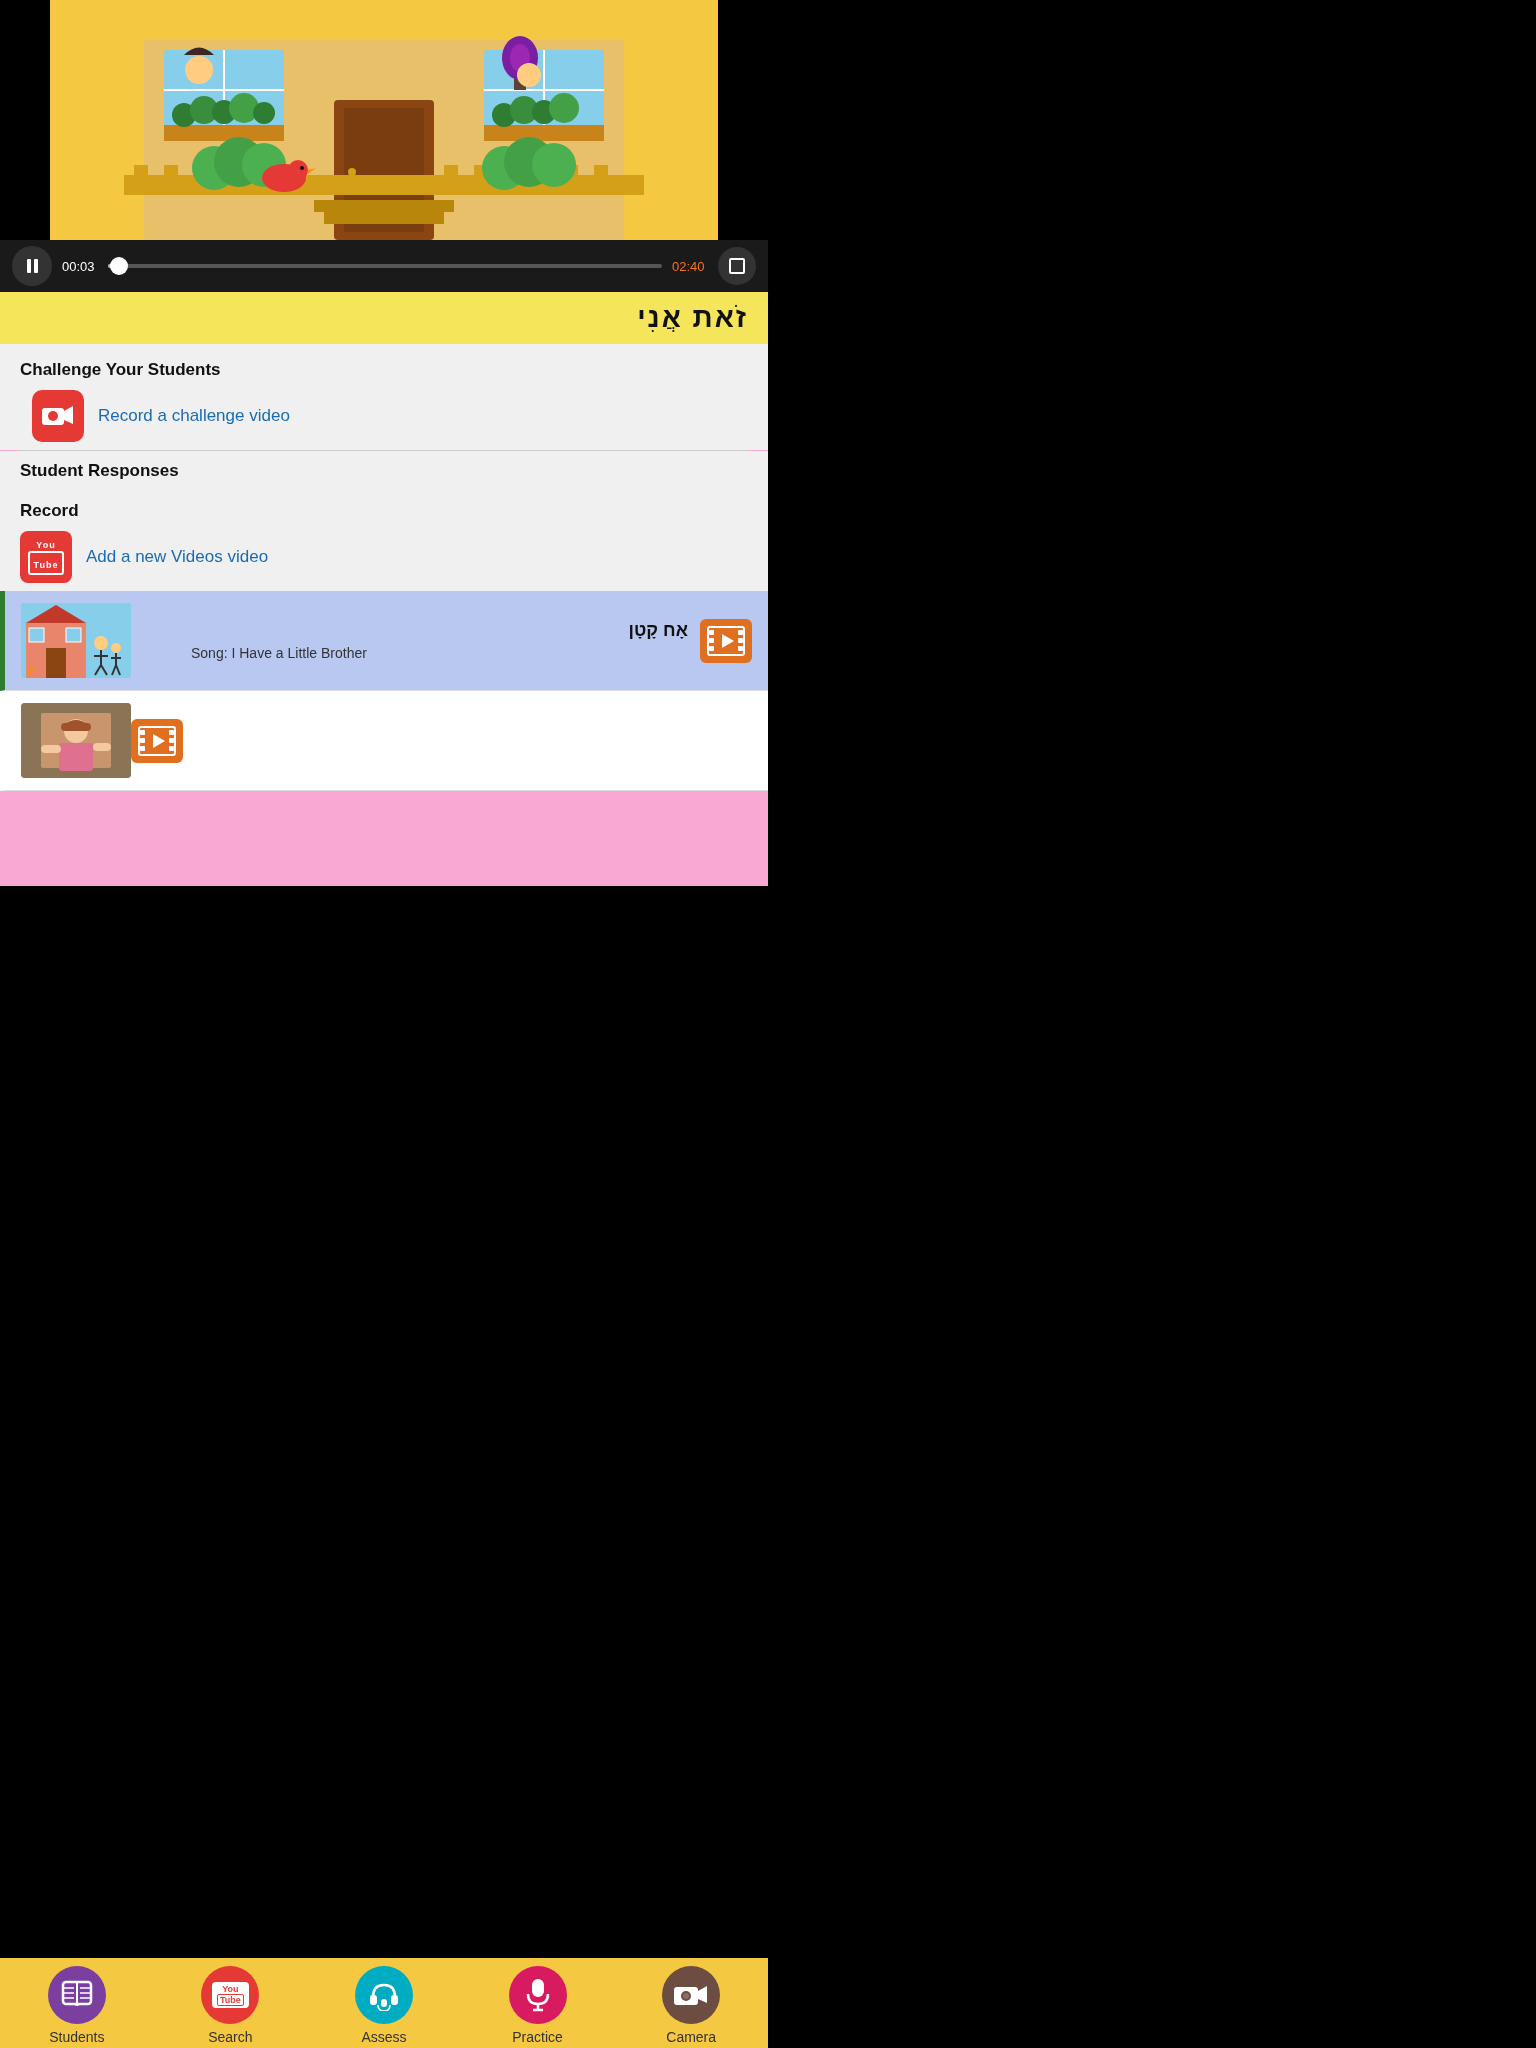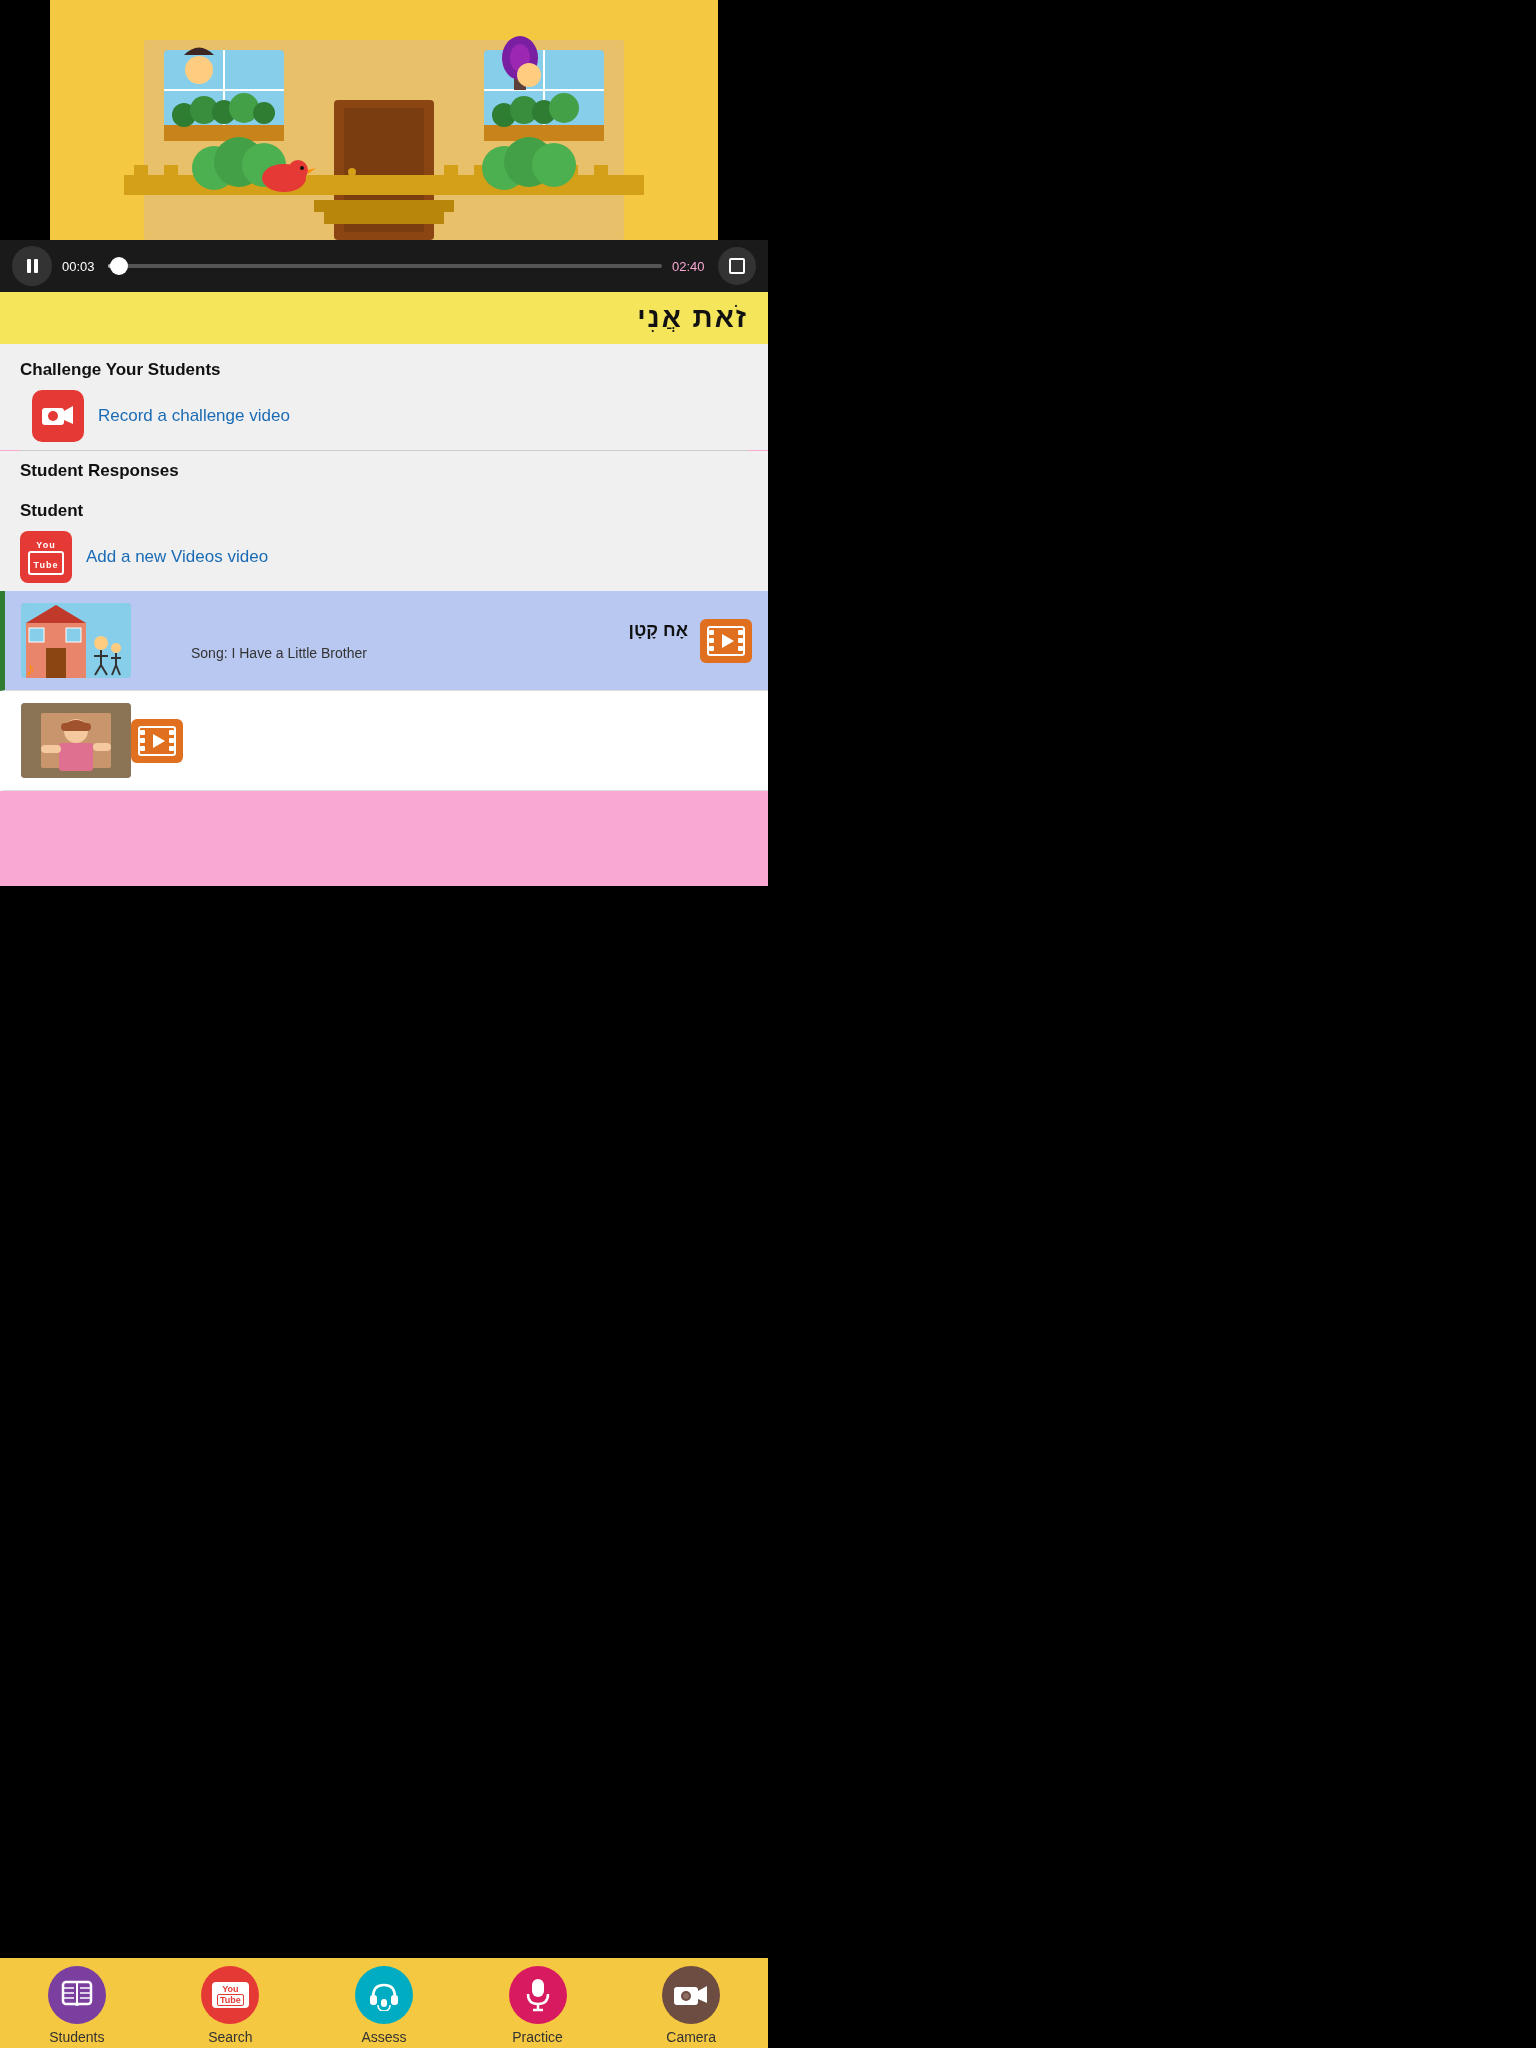--- a/index.html
+++ b/index.html
@@ -75,21 +75,21 @@
       width: 18px;
       height: 18px;
       border-radius: 50%;
       background: white;
       position: absolute;
       top: 50%;
       left: 2%;
       transform: translate(-50%, -50%);
     }
     #time-total {
-      color: #f9a8d4;
+      color: #f97316;
       font-size: 13px;
       flex-shrink: 0;
       min-width: 36px;
     }
     #fullscreen-btn {
       width: 38px;
       height: 38px;
       border-radius: 50%;
       background: #333;
       border: none;
@@ -458,21 +458,21 @@
     </div>
   </div>
 
   <div style="height:1px; background:#ccc; margin:0 20px;"></div>
 
   <div id="student-responses-section">
     <div id="student-responses-title">Student Responses</div>
   </div>
 
   <div id="videos-section">
-    <div id="videos-title">Student</div>
+    <div id="videos-title">Record</div>
     <div id="add-youtube-row">
       <div id="youtube-icon-box">
         <div class="yt-logo">
           <span class="yt-text-you">You</span>
           <div class="yt-border-box">
             <span class="yt-text-tube">Tube</span>
           </div>
         </div>
       </div>
       <span id="add-youtube-label">Add a new Videos video</span>

